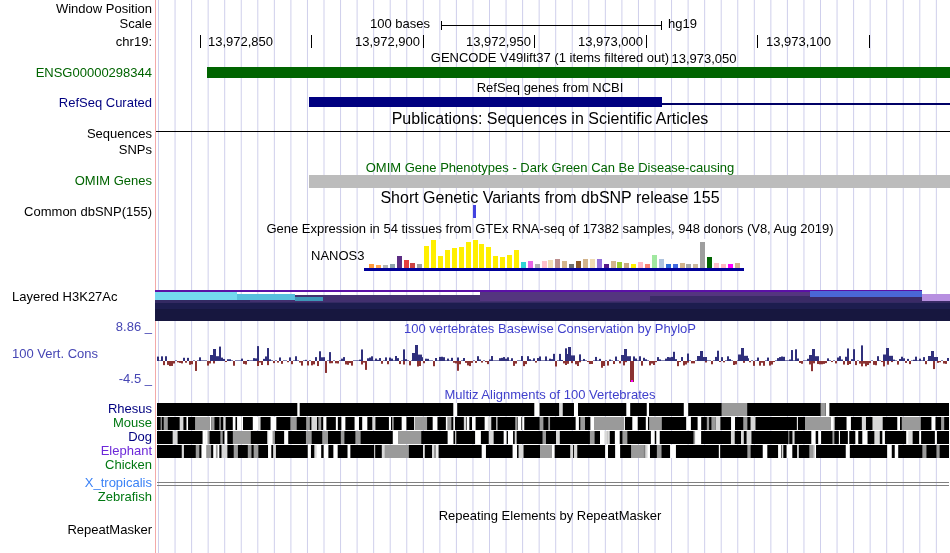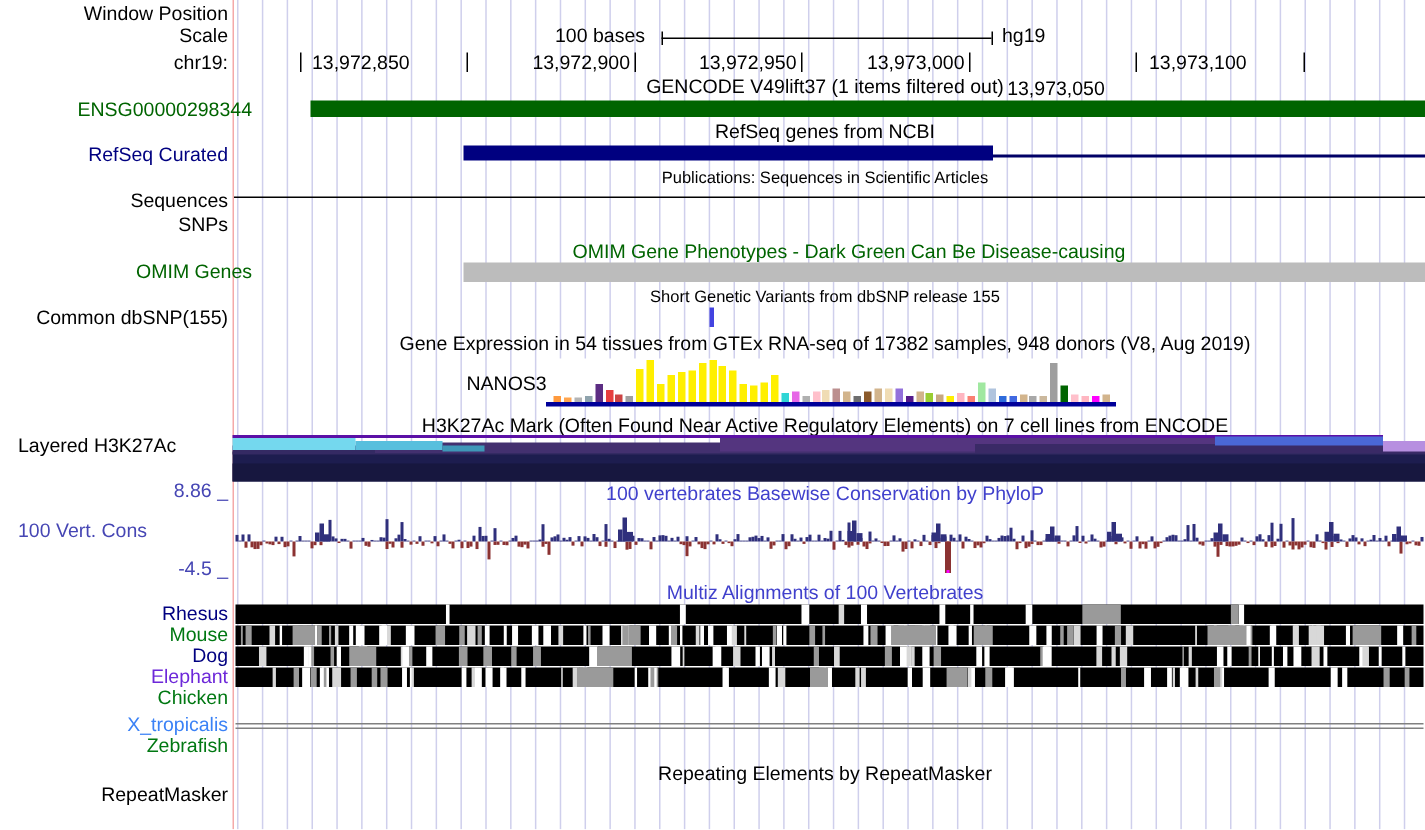--- a/index.html
+++ b/index.html
@@ -1,24 +1,24 @@
 <!DOCTYPE html>
 <html style="--green: #006400; --navy: #000080; --blue-title: #4040cc; --cons-label: #4646b4;"><head>
 <meta charset="utf-8">
 <style>
   html,body{margin:0;padding:0;background:#fff;}
   #screen{position:relative;width:950px;height:553px;background:#fff;overflow:hidden;
           font-family:"Liberation Sans","DejaVu Sans",sans-serif;}
   svg.layer{position:absolute;left:0;top:0;}
   .lbl{position:absolute;font-size:13px;line-height:13px;white-space:nowrap;color:#000;}
-  .s12{font-size:11px;line-height:12px;}
+  .s12{font-size:16px;line-height:12px;}
   .r{left:0;width:152px;text-align:right;}
   .lft{left:12px;}
   .ctr{left:157px;width:786px;text-align:center;}
-  .g{color:var(--green);padding-left:16px;}
+  .g{color:var(--green);}
   .n{color:var(--navy);}
   .b{color:var(--blue-title);}
   .cb{color:var(--cons-label);}
   .rect{position:absolute;}
   #red-guide{position:absolute;top:0;width:1px;height:553px;}
 </style>
 </head>
 <body>
 
 <div id="screen">
@@ -177,21 +177,20 @@
       <rect x="700" y="242" width="5" height="26" fill="#9e9e9e"></rect>
       <rect x="707" y="257" width="5" height="11" fill="#006400"></rect>
       <rect x="714" y="263" width="5" height="5" fill="#ffc0cb"></rect>
       <rect x="721" y="264" width="5" height="4" fill="#ffb6c1"></rect>
       <rect x="728" y="264" width="5" height="4" fill="#ff00ff"></rect>
       <rect x="735" y="263" width="5" height="5" fill="#d2b48c"></rect>
     </svg>
   <div class="rect" style="left: 364px; top: 268px; width: 380px; height: 3px; background: rgb(0, 0, 153);"></div>
   <div class="lbl" style="left:311px;top:249px">NANOS3</div>
 
-  <div class="lbl ctr" style="top:277px">H3K27Ac Mark (Often Found Near Active Regulatory Elements) on 7 cell lines from ENCODE</div>
   <div class="lbl lft" style="top:290px">Layered H3K27Ac</div>
   <svg id="h3k-svg" class="layer" width="950" height="553">
       <rect x="155" y="301" width="795" height="20" fill="#1d1d4f"></rect>
       <rect x="155" y="309" width="795" height="12" fill="#17173f"></rect>
       <rect x="155" y="297" width="795" height="6" fill="#342a63"></rect>
       <rect x="250" y="295" width="700" height="7" fill="#43306f"></rect>
       <rect x="480" y="292" width="442" height="9" fill="#54357f"></rect>
       <rect x="650" y="296" width="300" height="6" fill="#3a2a66"></rect>
       <rect x="155" y="290" width="767" height="2" fill="#5b10a6"></rect>
       <rect x="155" y="292" width="82" height="8" fill="#74d8ee"></rect>

